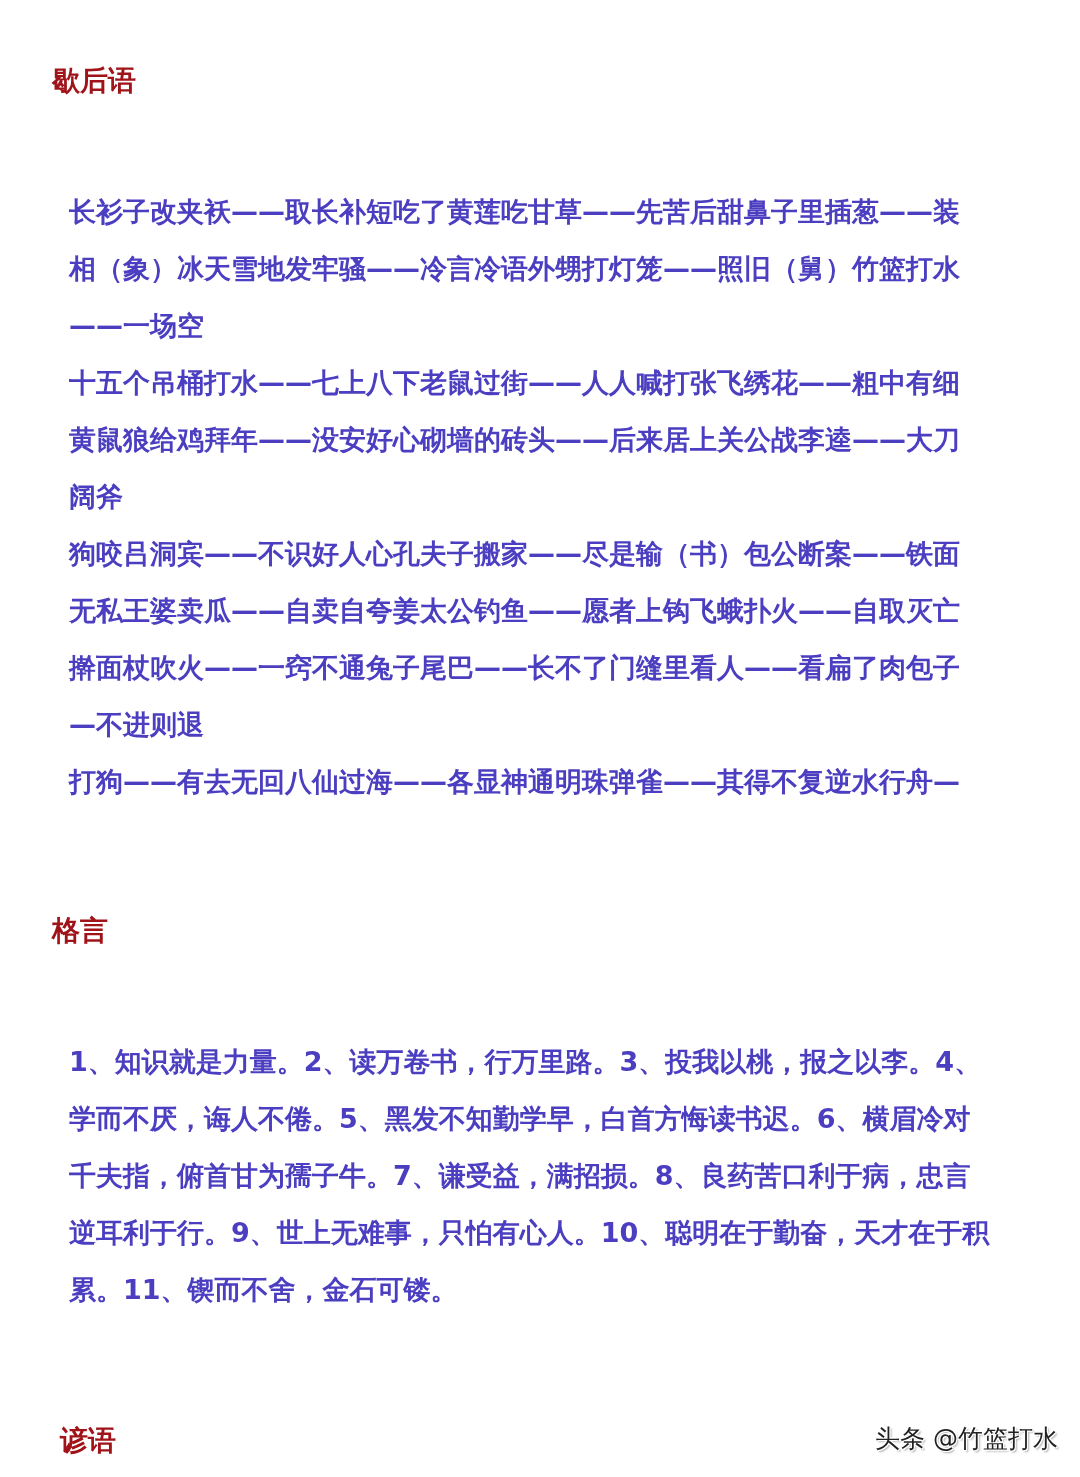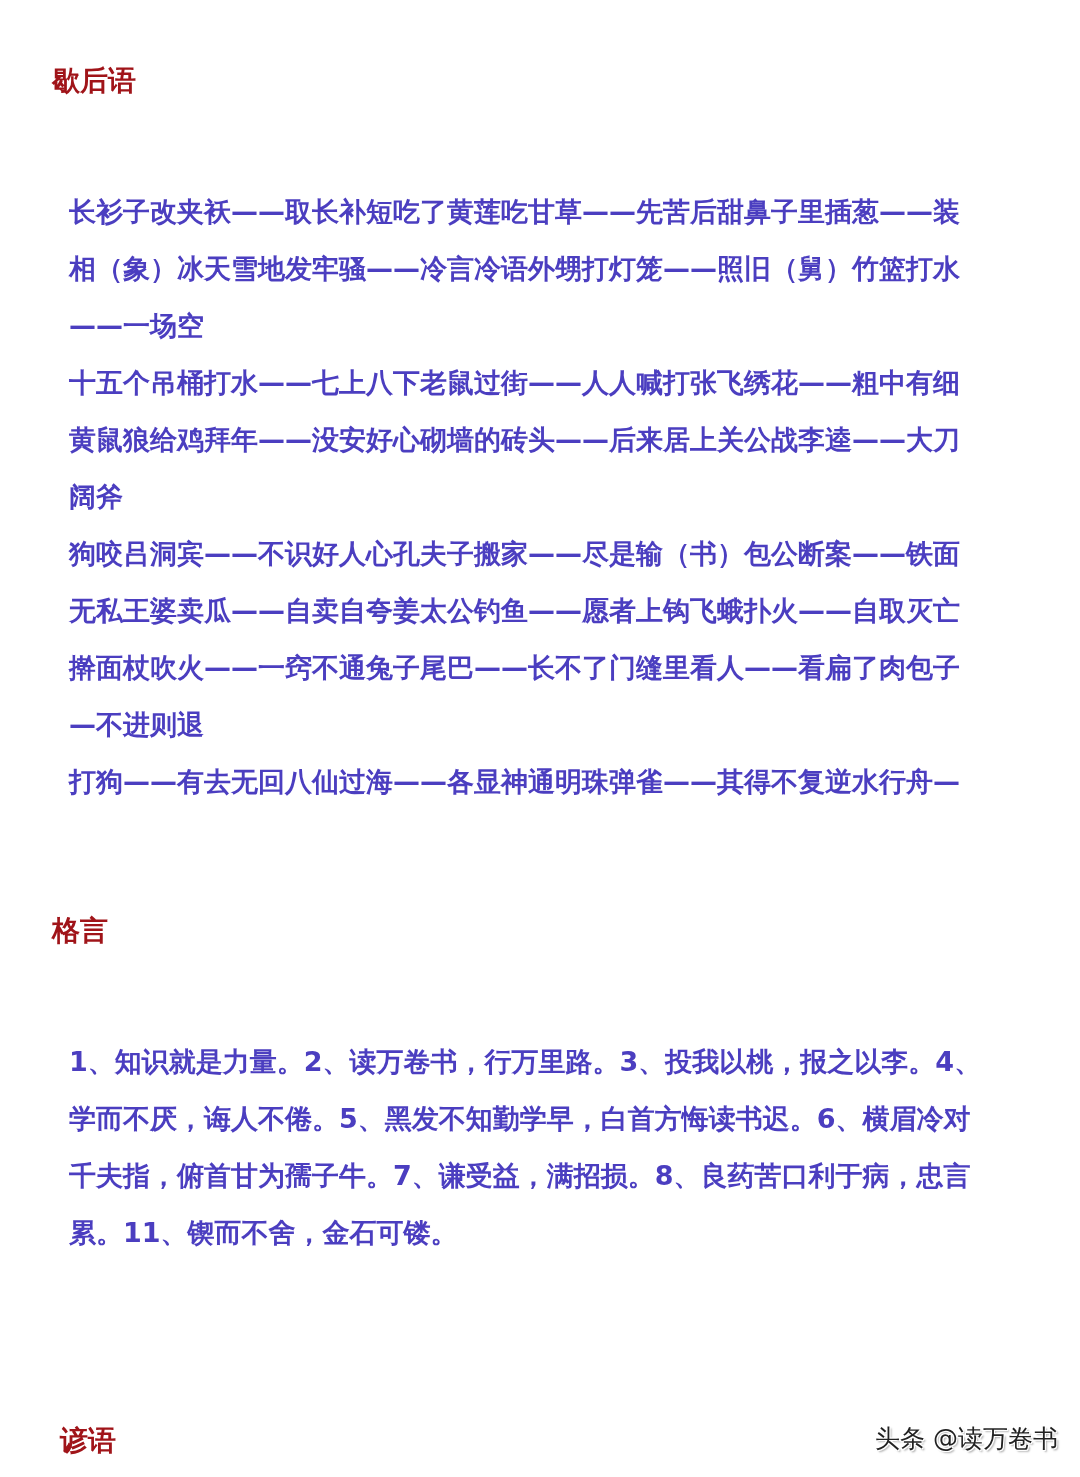--- a/index.html
+++ b/index.html
@@ -68,18 +68,19 @@
   <span class="line">—不进则退</span>
   <span class="line">打狗——有去无回八仙过海——各显神通明珠弹雀——其得不复逆水行舟—</span>
 </div>
 
 <h2 class="heading" style="top:911px;">格言</h2>
 
 <div class="para" style="top:1016px;">
   <span class="line">1、知识就是力量。2、读万卷书，行万里路。3、投我以桃，报之以李。4、</span>
   <span class="line">学而不厌，诲人不倦。5、黑发不知勤学早，白首方悔读书迟。6、横眉冷对</span>
   <span class="line">千夫指，俯首甘为孺子牛。7、谦受益，满招损。8、良药苦口利于病，忠言</span>
+  <span class="line">逆耳利于行。9、世上无难事，只怕有心人。10、聪明在于勤奋，天才在于积</span>
   <span class="line">累。11、锲而不舍，金石可镂。</span>
 </div>
 
 <h2 class="heading" style="top:1421px;margin-left:8px;">谚语</h2>
 
-<div class="watermark">头条 @读万卷书</div>
+<div class="watermark">头条 @竹篮打水</div>
 
 </body></html>

